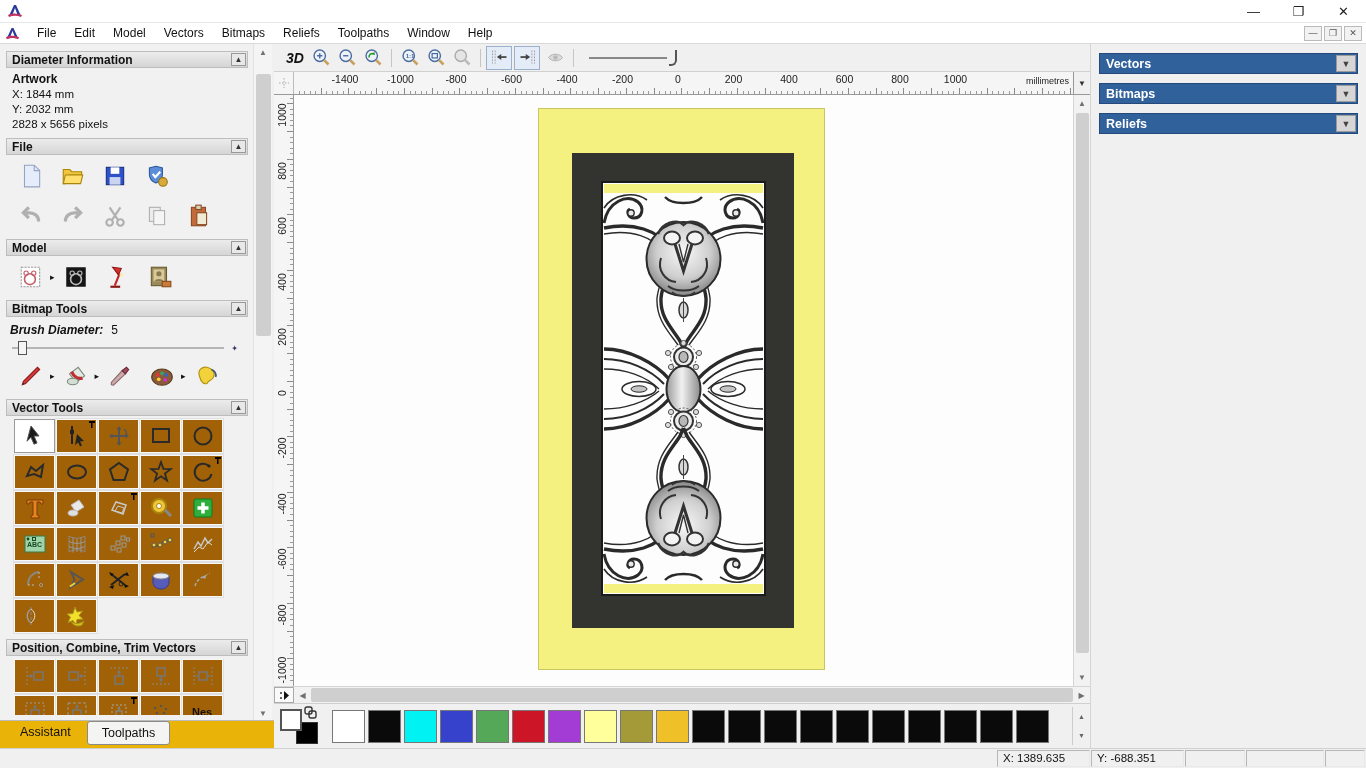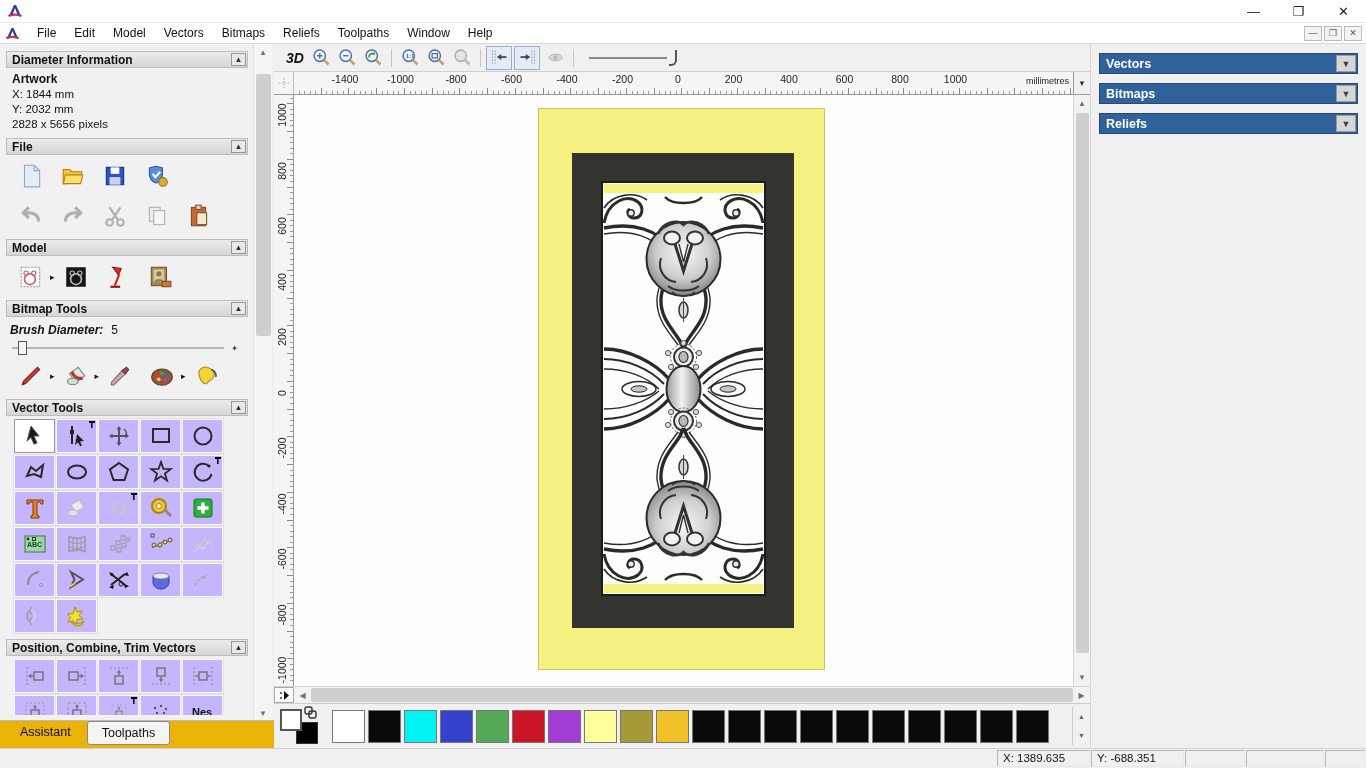--- a/index.html
+++ b/index.html
@@ -38,21 +38,21 @@
   .fly{font-size:9px;color:#111;margin:0 6px 0 -8px;}
   .brush-line{display:flex;align-items:baseline;padding:6px 0 2px 4px;}
   .brush-line i{font-weight:bold;font-size:12px;}
   .brush-line span{margin-left:8px;font-size:12px;}
   .slider{position:relative;height:14px;margin:2px 10px 0 6px;}
   .slider .track{position:absolute;left:0;right:14px;top:6px;height:2px;background:#b5b5b5;}
   .slider .knob{position:absolute;left:6px;top:0;width:9px;height:14px;background:#f4f4f4;
     border:1px solid #555;}
   .slider .spark{position:absolute;right:0;top:3px;color:#336;font-size:8px;}
   .tool-grid{display:flex;flex-wrap:wrap;width:216px;margin:3px 0 0 8px;}
-  .tool-btn{width:41px;height:34px;background:#c4b5fd;border:1px solid #f7f7f7;
+  .tool-btn{width:41px;height:34px;background:#a16207;border:1px solid #f7f7f7;
     outline:1px solid #e0e0e0;margin:0 1px 2px 0;display:inline-flex;align-items:center;
     justify-content:center;position:relative;}
   .tool-btn svg{width:24px;height:24px;}
   .tool-btn.active{background:#fff;border:1px solid #9a9a9a;outline:none;}
   .pin{position:absolute;top:1px;right:1px;width:6px;height:7px;
     background:linear-gradient(#000,#000) top center/1.5px 100% no-repeat;border-top:2px solid #000;}
   .pos-grid{height:56px;overflow:hidden;}
   
   #left-tabs{position:absolute;left:0;top:720px;width:274px;height:28px;background:#eab308;
     display:flex;align-items:flex-start;padding-left:6px;border-top:1px solid #bbb;}

